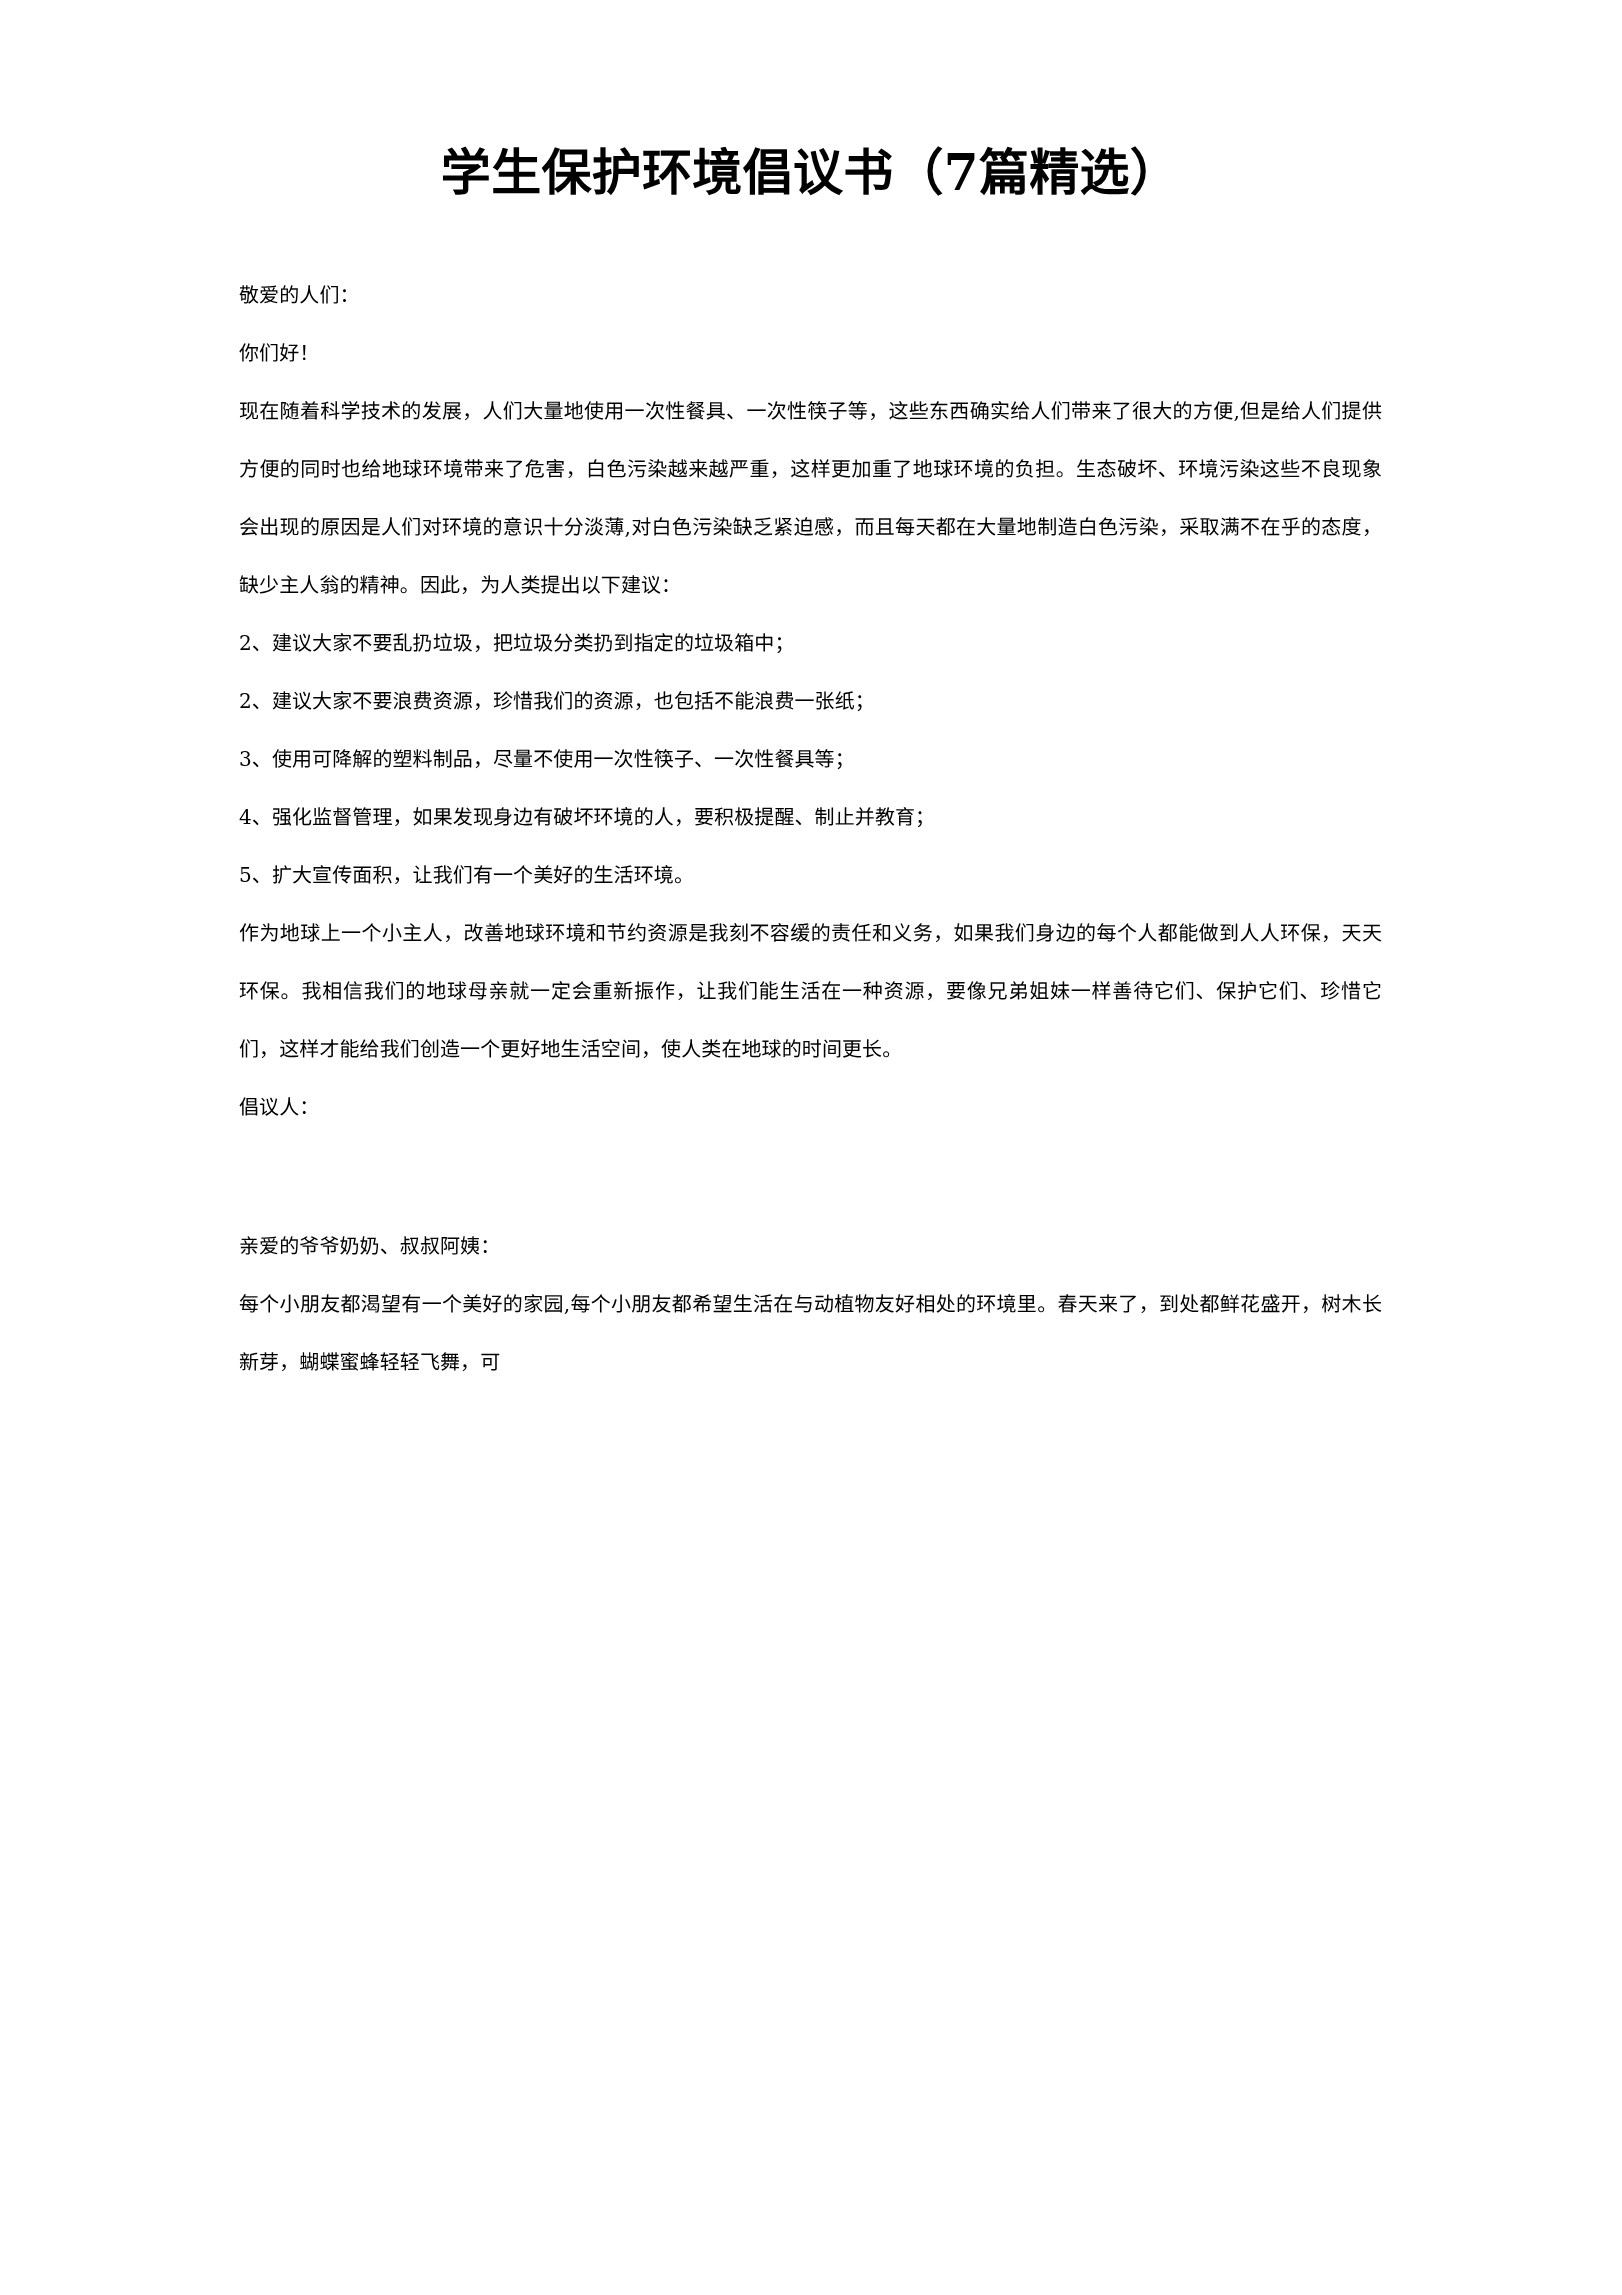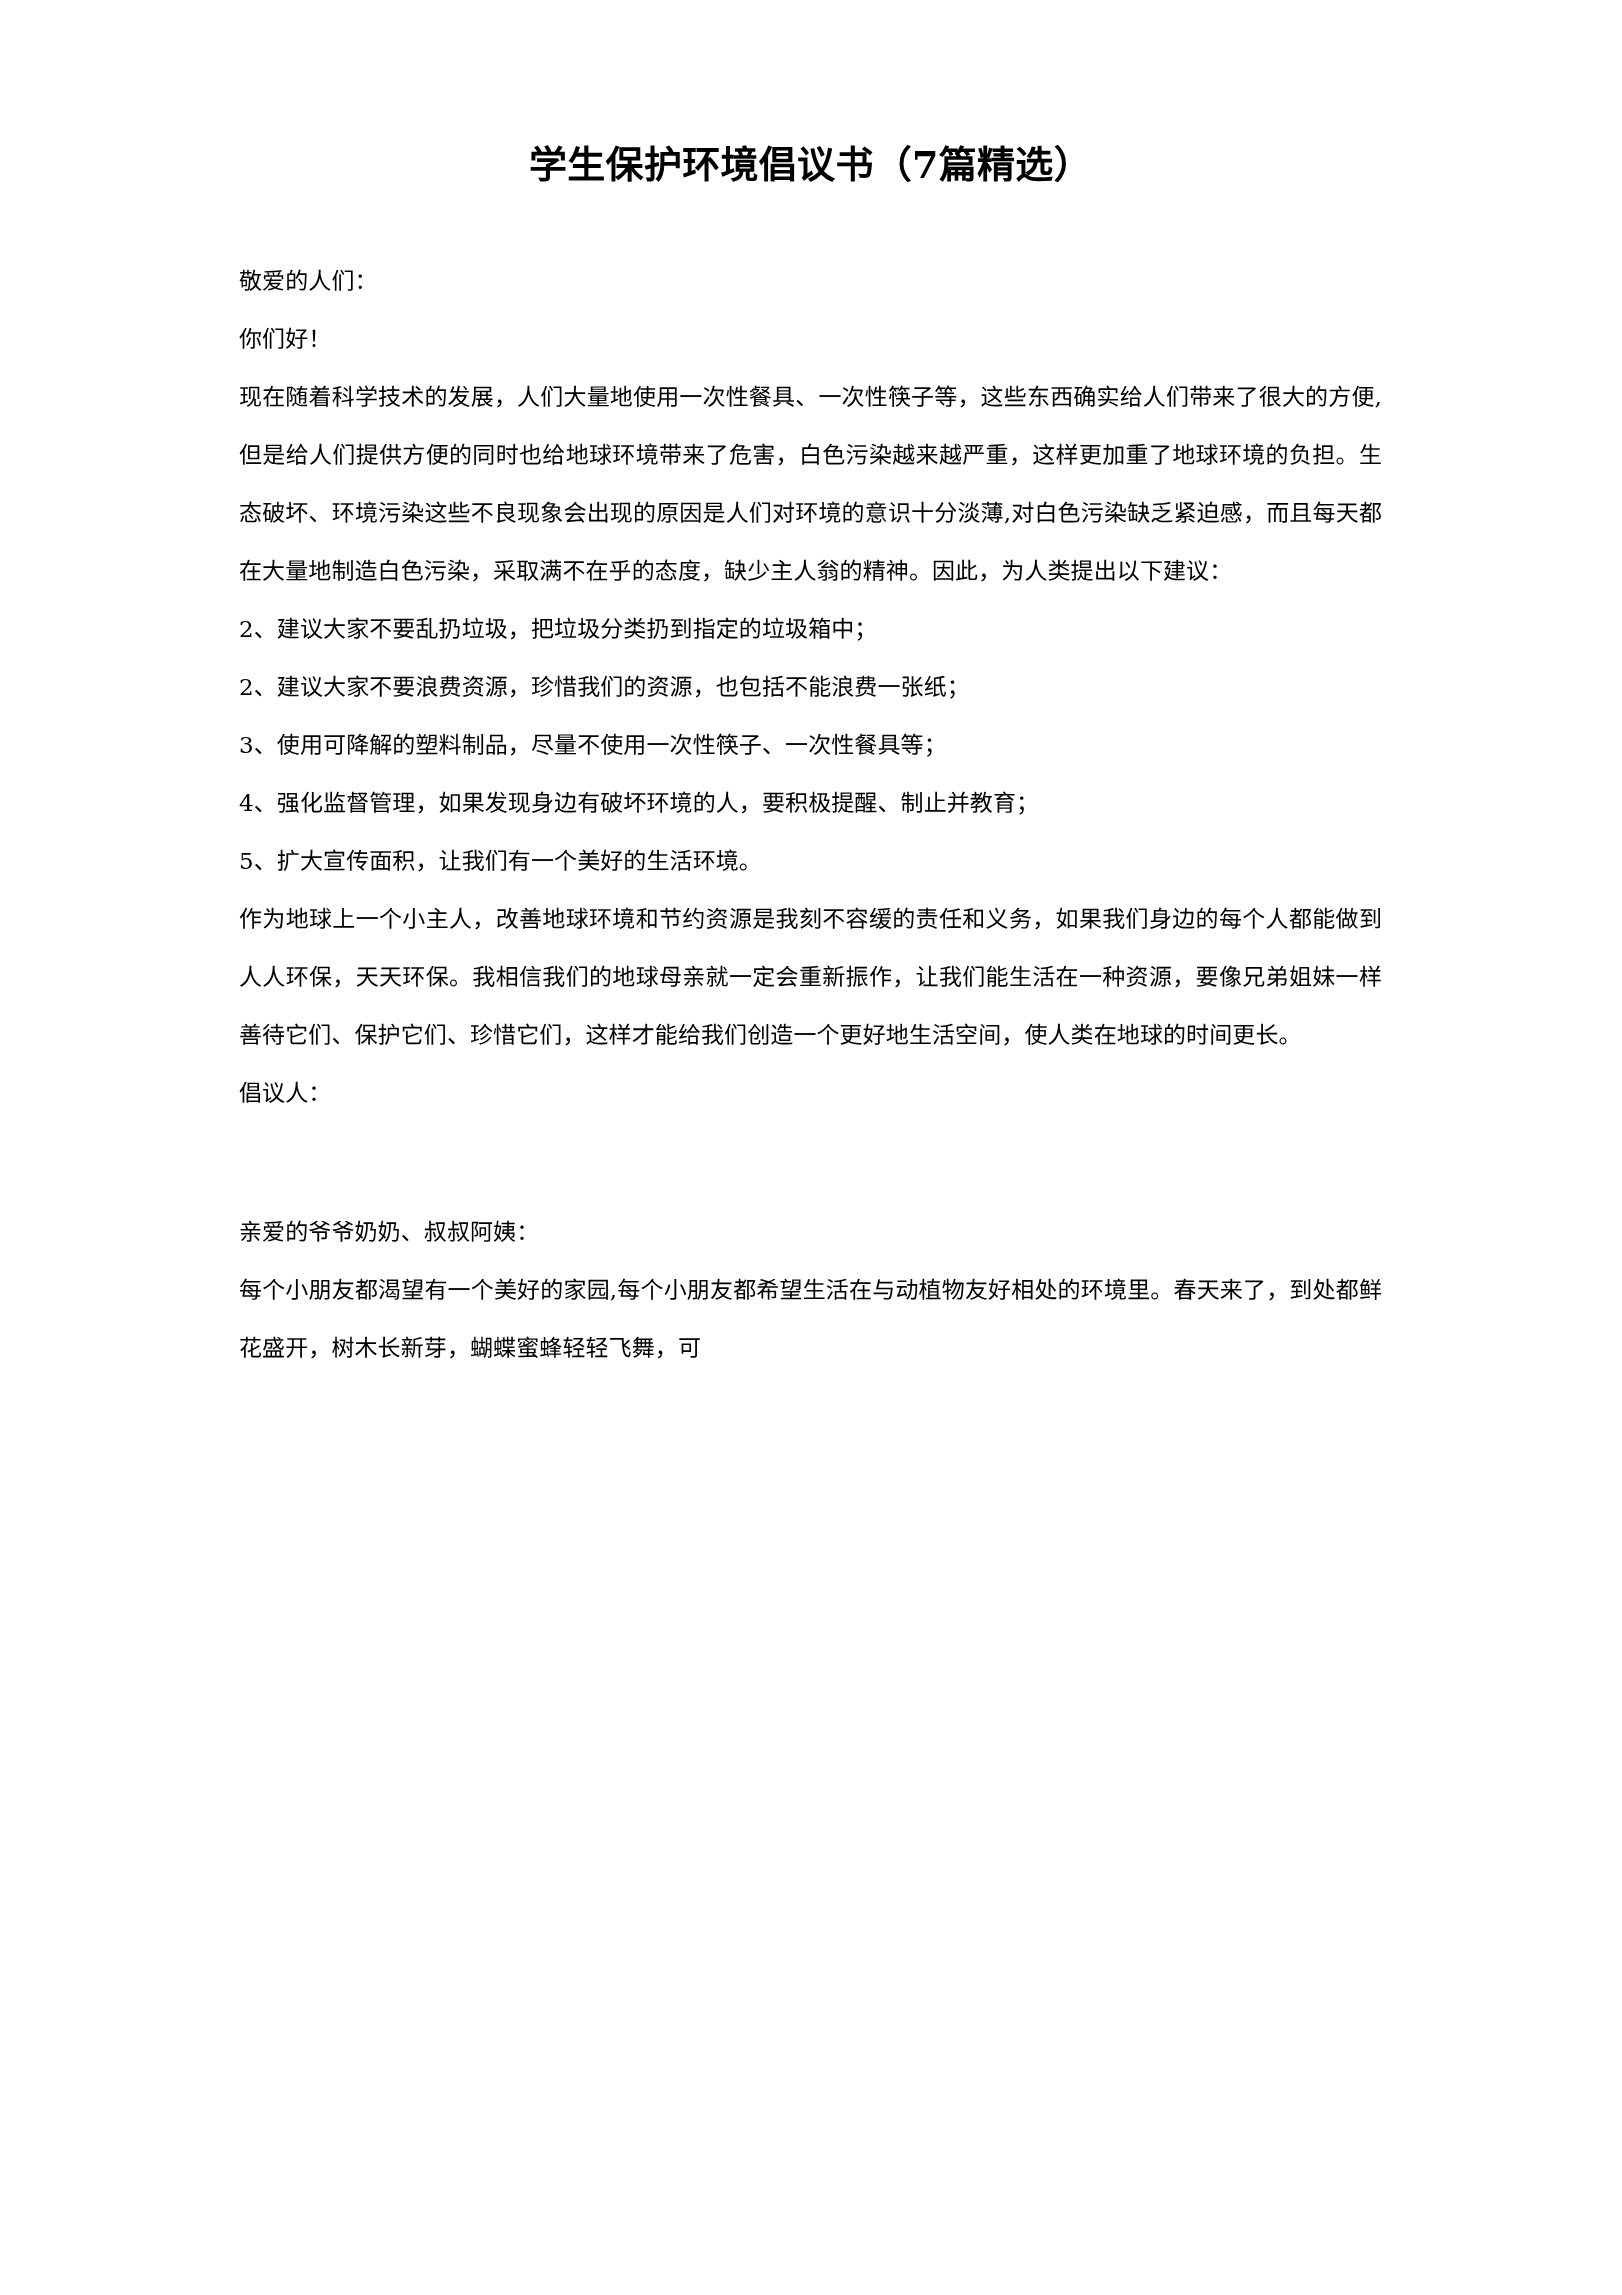--- a/index.html
+++ b/index.html
@@ -27,37 +27,37 @@
     left: 239px;
     top: 0;
     width: 1143px;   
   }
 
   
   .doc-title {
     margin: 0;
     padding: 0;
     text-align: center;
-    font-size: 38px;
+    font-size: 50px;
     font-weight: 700;
     line-height: 1.18;
     letter-spacing: 0.3px;
     padding-top: 143px;
     white-space: nowrap;
   }
 
   
   .body-block {
     margin-top: 64px;
   }
 
   p.para {
     margin: 0;
     padding: 0;
-    font-size: 23px;
+    font-size: 20px;
     line-height: 58px;
     text-align: justify;
     text-justify: inter-ideograph;
     text-align-last: left;
     word-break: break-all;
     letter-spacing: 0.1px;
   }
 
   p.para.short {
     text-align: left;

